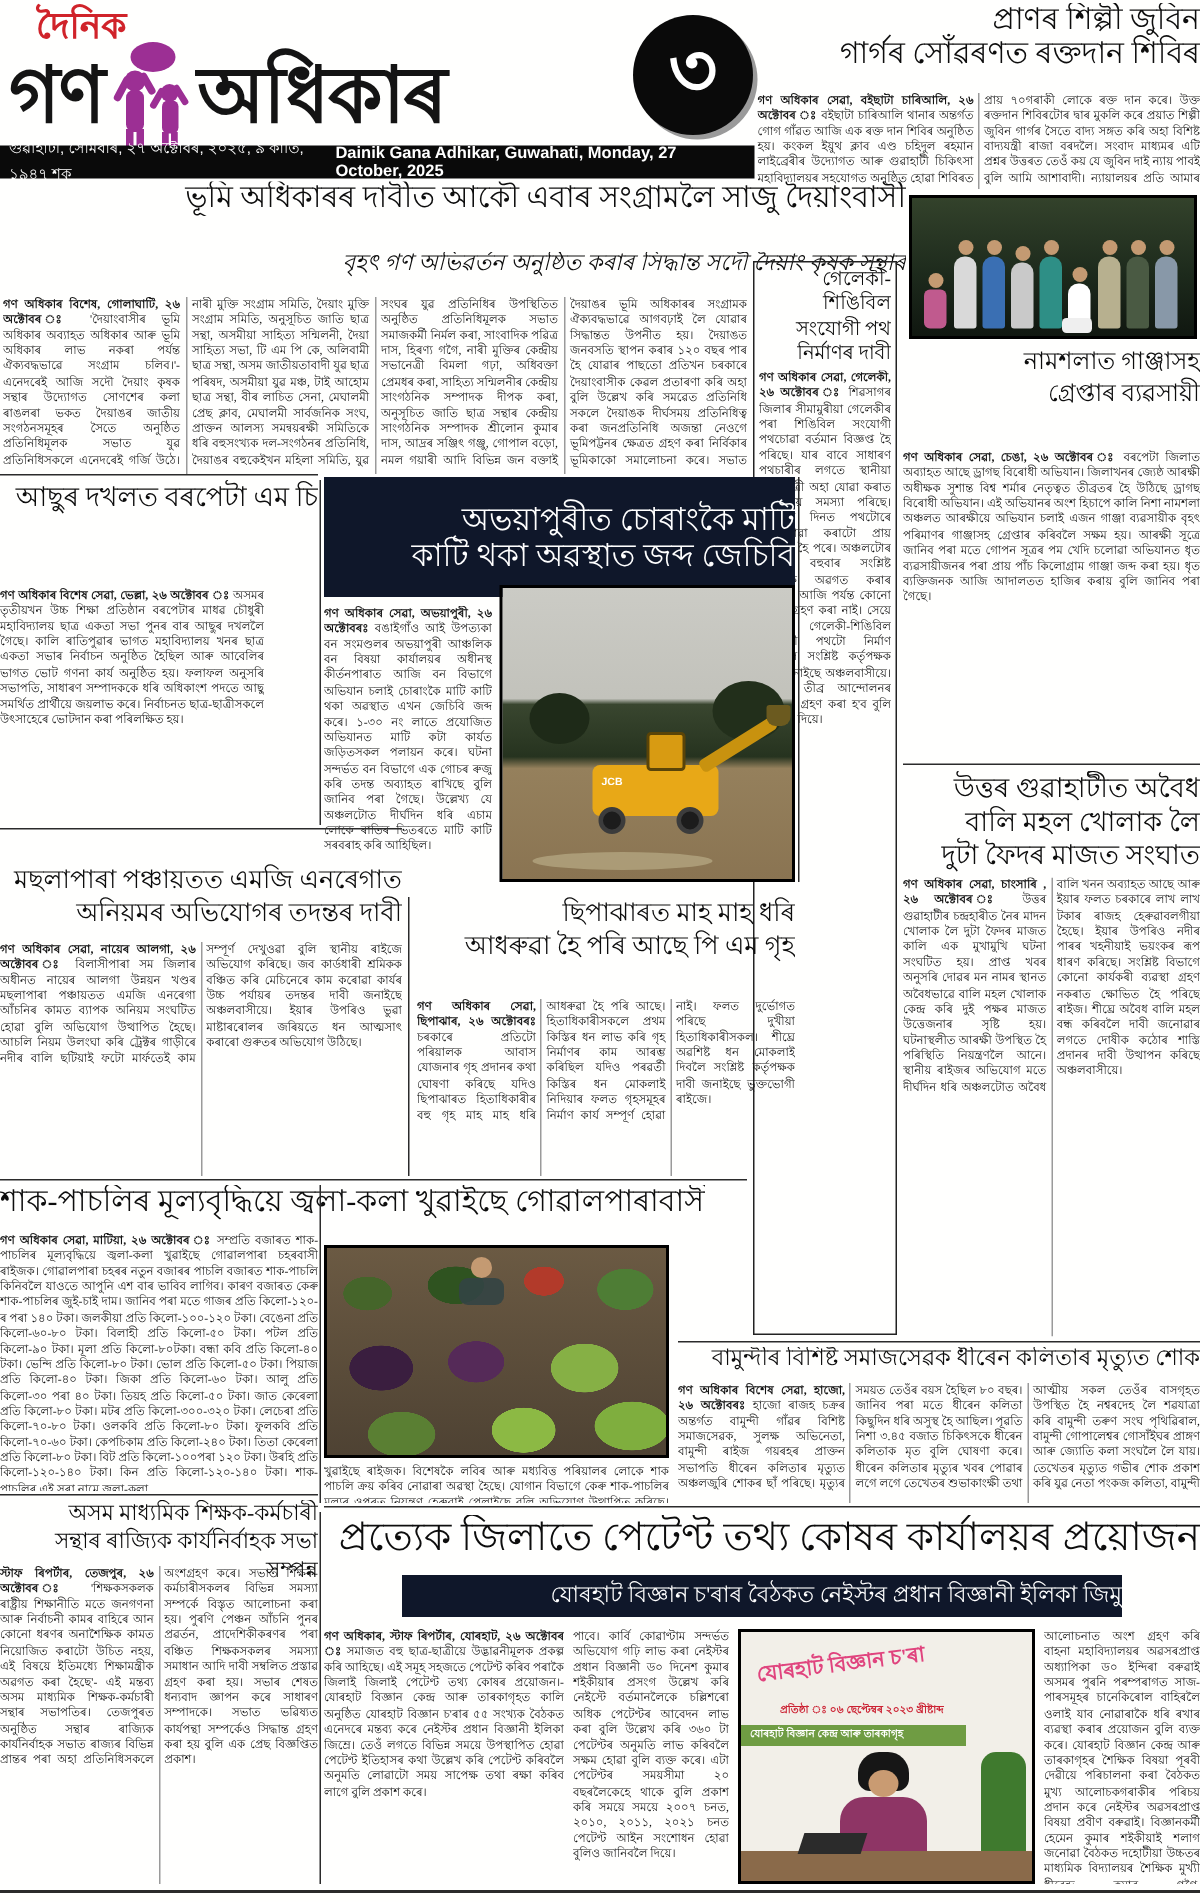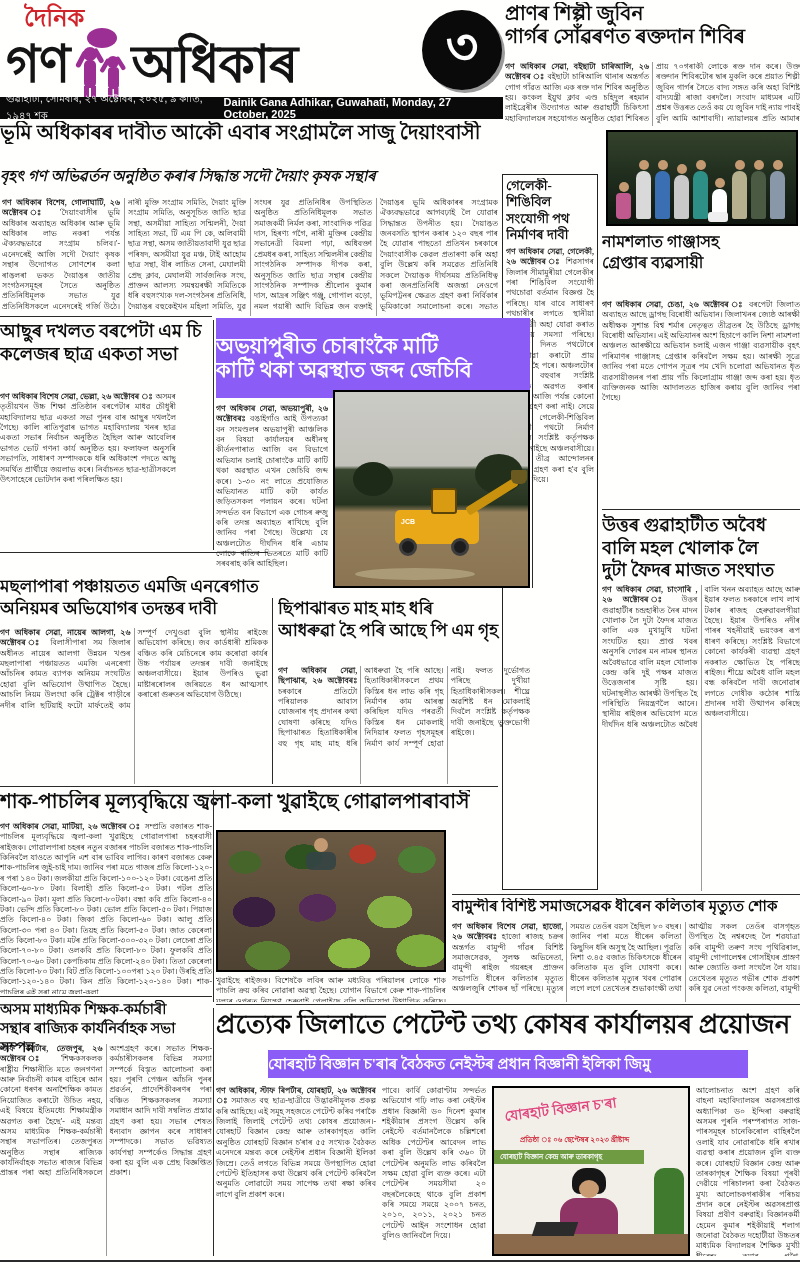--- a/index.html
+++ b/index.html
@@ -1,35 +1,35 @@
 <!DOCTYPE html>
 <html><head>
 <meta charset="utf-8">
 <style>
   html,body{margin:0;padding:0;background:#e8e8e8;}
   #page{position:relative;width:800px;height:1268px;background:#fffffe;margin:0 auto;
         font-family:"Liberation Serif","DejaVu Serif",serif;color:#141414;overflow:hidden;}
   .abs{position:absolute;box-sizing:border-box;}
-  .hd{font-weight:bold;text-align:left;line-height:1.15;color:#0d0d0d;overflow:hidden;}
+  .hd{font-weight:normal;text-align:right;line-height:1.15;color:#0d0d0d;overflow:hidden;}
   .bodytxt{font-size:7.8px;line-height:1.33;text-align:justify;overflow:hidden;word-break:break-word;}
   .bodytxt b{font-weight:bold;}
   .cols2{column-count:2;column-gap:7px;column-rule:1px solid #9a9a9a;}
   .cols3{column-count:3;column-gap:7px;column-rule:1px solid #9a9a9a;}
   .cols4{column-count:4;column-gap:8px;column-rule:1px solid #9a9a9a;}
   .rule{background:#2b2b2b;}
   .photo{border:2px solid #000;overflow:hidden;}
   .nowrap{white-space:nowrap;}
   
   .kicker{font-size:24px;font-weight:bold;line-height:1;}
   .logo{font-size:52px;font-weight:bold;line-height:.9;letter-spacing:-1px;display:flex;align-items:center;}
   .pgcircle{width:80px;height:80px;border-radius:50%;background:#0a0a0a;color:#fff;
             display:flex;align-items:center;justify-content:center;font-size:50px;font-weight:bold;
             box-shadow:3px 3px 0 #9a9a9a;}
   .datebar{background:#0a0a0a;color:#fff;display:flex;align-items:center;justify-content:space-between;padding:0 6px;}
-  .blackhead{background:#8b5cf6;color:#fff;}
+  .blackhead{background:#0f172a;color:#fff;}
   
   .fig{position:absolute;bottom:5px;width:15px;height:48px;border-radius:7px 7px 2px 2px;}
   .fig::before{content:"";position:absolute;top:-11px;left:2.5px;width:10px;height:10px;border-radius:50%;background:#c49a72;}
 </style>
 </head>
 <body>
 
 <div id="page">
 
   <div class="abs kicker" style="left:10px;top:6px;color:#d0232a;margin-left:14px;">দৈনিক</div>
@@ -116,21 +116,20 @@
     <div>বালি মহল খোলাক লৈ</div>
     <div>দুটা ফৈদৰ মাজত সংঘাত</div>
   </div>
   <div class="abs bodytxt cols2" style="left:602px;top:585px;width:198px;height:306px;">
     <b>গণ অধিকাৰ সেৱা, চাংসাৰি , ২৬ অক্টোবৰ ঃ</b> <span>উত্তৰ গুৱাহাটীৰ চন্দ্ৰহাৰীত নৈৰ মাদন খোলাক লৈ দুটা ফৈদৰ মাজত কালি এক মুখামুখি ঘটনা সংঘটিত হয়। প্ৰাপ্ত খবৰ অনুসৰি দোৱৰ মন নামৰ স্থানত অবৈধভাৱে বালি মহল খোলাক কেন্দ্ৰ কৰি দুই পক্ষৰ মাজত উত্তেজনাৰ সৃষ্টি হয়। ঘটনাস্থলীত আৰক্ষী উপস্থিত হৈ পৰিস্থিতি নিয়ন্ত্ৰণলৈ আনে। স্থানীয় ৰাইজৰ অভিযোগ মতে দীৰ্ঘদিন ধৰি অঞ্চলটোত অবৈধ বালি খনন অব্যাহত আছে আৰু ইয়াৰ ফলত চৰকাৰে লাখ লাখ টকাৰ ৰাজহ হেৰুৱাবলগীয়া হৈছে। ইয়াৰ উপৰিও নদীৰ পাৰৰ খহনীয়াই ভয়ংকৰ ৰূপ ধাৰণ কৰিছে। সংশ্লিষ্ট বিভাগে কোনো কাৰ্যকৰী ব্যৱস্থা গ্ৰহণ নকৰাত ক্ষোভিত হৈ পৰিছে ৰাইজ। শীঘ্ৰে অবৈধ বালি মহল বন্ধ কৰিবলৈ দাবী জনোৱাৰ লগতে দোষীক কঠোৰ শাস্তি প্ৰদানৰ দাবী উত্থাপন কৰিছে অঞ্চলবাসীয়ে।</span>
   </div>
 
   <div class="abs rule" style="left:0;top:316px;width:212px;height:1px;"></div>
   <div class="abs hd" style="left:0;top:320px;width:212px;font-size:18px;line-height:1.3;">
     <div>আছুৰ দখলত বৰপেটা এম চি</div>
-    <div>কলেজৰ ছাত্ৰ একতা সভা</div>
   </div>
   <div class="abs bodytxt" style="left:0;top:392px;width:176px;height:158px;">
     <b>গণ অধিকাৰ বিশেষ সেৱা, ভেল্লা, ২৬ অক্টোবৰ ঃ</b> <span>অসমৰ তৃতীয়খন উচ্চ শিক্ষা প্ৰতিষ্ঠান বৰপেটাৰ মাধৱ চৌধুৰী মহাবিদ্যালয় ছাত্ৰ একতা সভা পুনৰ বাৰ আছুৰ দখললৈ গৈছে। কালি ৰাতিপুৱাৰ ভাগত মহাবিদ্যালয় খনৰ ছাত্ৰ একতা সভাৰ নিৰ্বাচন অনুষ্ঠিত হৈছিল আৰু আবেলিৰ ভাগত ভোট গণনা কাৰ্য অনুষ্ঠিত হয়। ফলাফল অনুসৰি সভাপতি, সাধাৰণ সম্পাদককে ধৰি অধিকাংশ পদতে আছু সমৰ্থিত প্ৰাৰ্থীয়ে জয়লাভ কৰে। নিৰ্বাচনত ছাত্ৰ-ছাত্ৰীসকলে উৎসাহেৰে ভোটদান কৰা পৰিলক্ষিত হয়।</span>
   </div>
 
   <div class="abs blackhead hd" style="left:216px;top:318px;width:314px;height:80px;font-size:21px;display:flex;flex-direction:column;justify-content:center;">
     <div>অভয়াপুৰীত চোৰাংকৈ মাটি</div>
     <div>কাটি থকা অৱস্থাত জব্দ জেচিবি</div>
   </div>
   <div class="abs bodytxt" style="left:216px;top:404px;width:112px;height:194px;">

